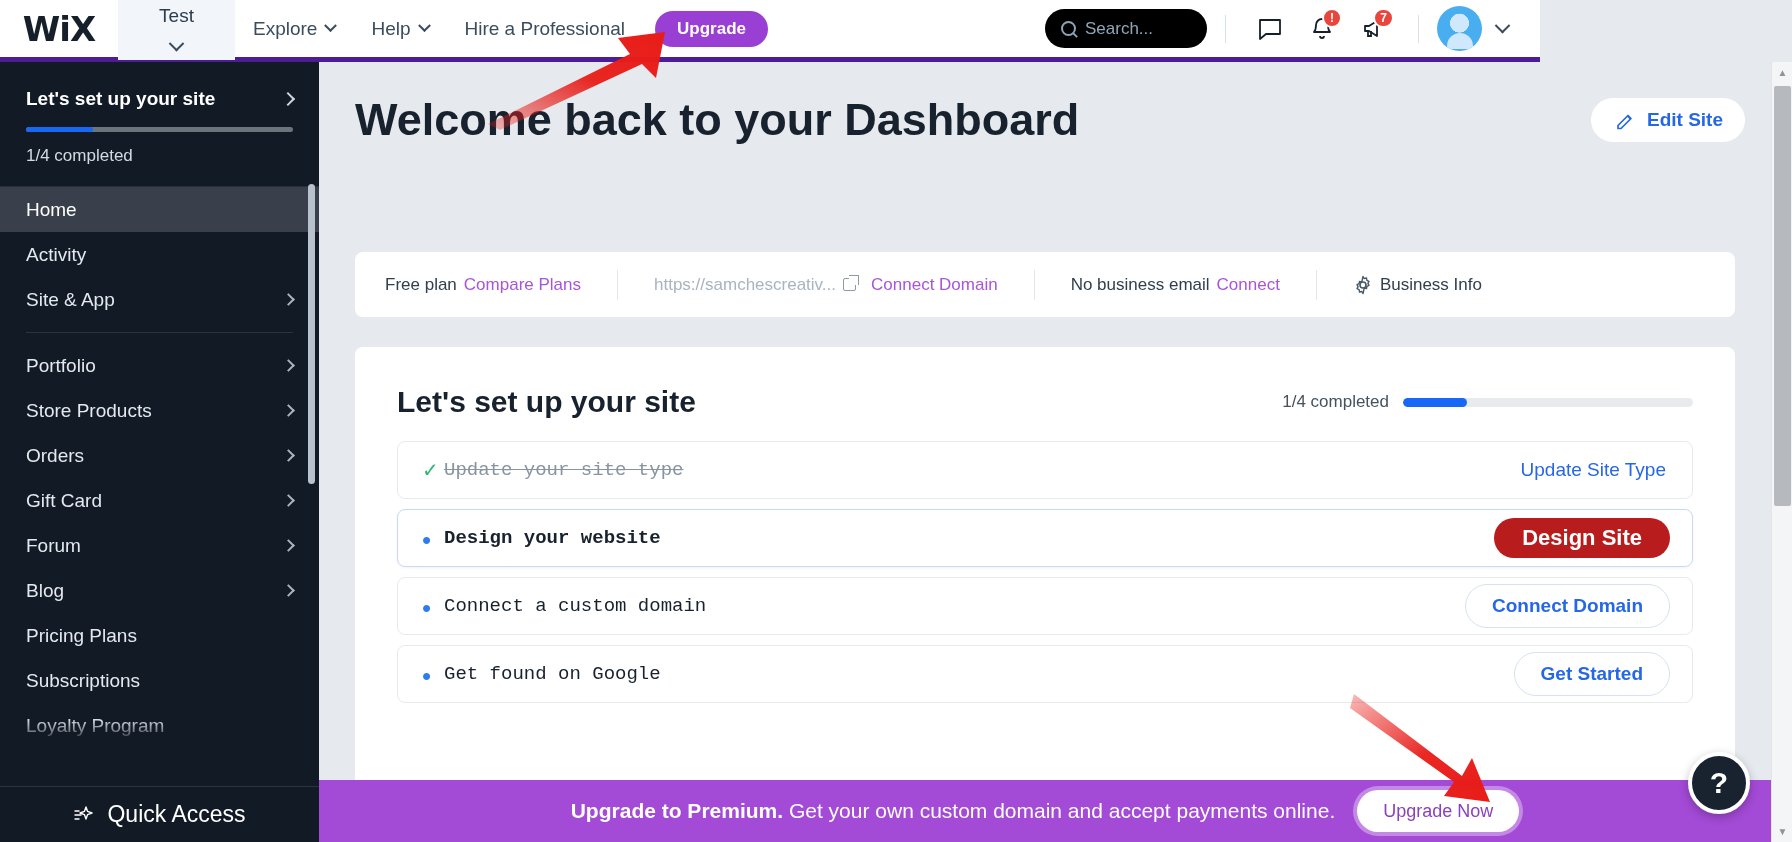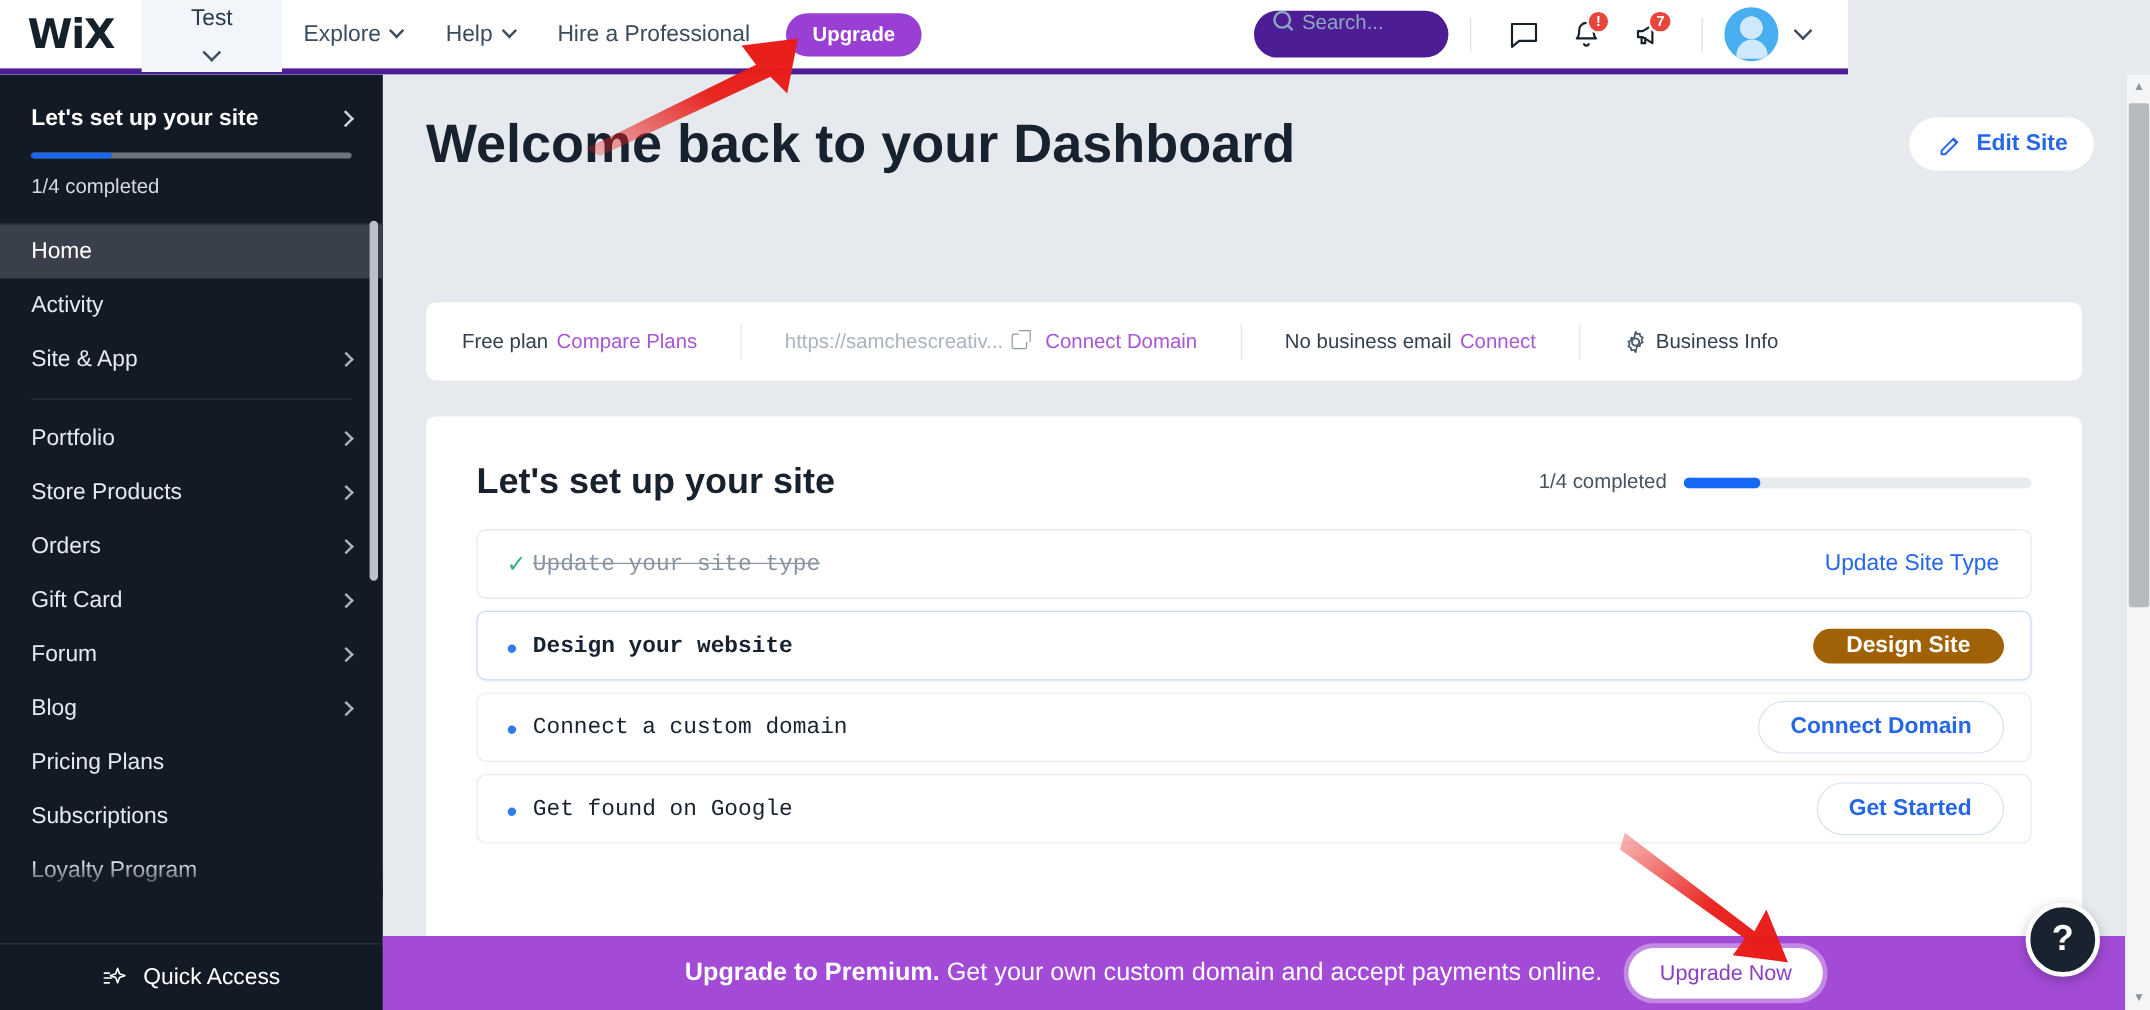--- a/index.html
+++ b/index.html
@@ -34,22 +34,22 @@
     border-right:2.2px solid #3b4c5e; border-bottom:2.2px solid #3b4c5e;
     transform:rotate(45deg) translate(-2px,-2px); }
   .chev.sm{ width:9px;height:9px;border-width:2px; }
   .upgrade-pill{
     margin-left:12px; height:36px; padding:0 22px; border-radius:18px;
     background:#9a3fd4; color:#fff; font-size:17px; font-weight:700;
     display:flex; align-items:center; cursor:pointer;
   }
   .top-right{ margin-left:auto; display:flex; align-items:center; gap:0; padding-right:18px; }
   .searchbox{
-    width:162px; height:39px; border-radius:20px; background:#4c1d95;
-    display:flex; gap:9px; padding:0 16px; cursor:text;
+    width:162px; height:39px; border-radius:20px; background:#000000;
+    display:flex; align-items:center; gap:9px; padding:0 16px; cursor:text;
   }
   .searchbox .mag{ width:15px;height:15px;border:2px solid #8aa6bd;border-radius:50%;position:relative;flex:none;}
   .searchbox .mag::after{content:"";position:absolute;width:2px;height:6px;background:#8aa6bd;right:-2px;bottom:-4px;transform:rotate(-45deg);}
   .searchbox span{ font-size:17px; color:#8fa7bb; }
   .vdiv{ width:1px; height:28px; background:#d8e0e8; margin:0 18px; }
   .icon-btn{ width:52px; height:62px; display:flex; align-items:center; justify-content:center;
     position:relative; cursor:pointer; }
   .badge{
     position:absolute; top:10px; right:6px; min-width:20px; height:20px; padding:0 5px;
     background:#e8453c; color:#fff; border-radius:10px; font-size:12px; font-weight:700;
@@ -89,21 +89,21 @@
     background:linear-gradient(to bottom, rgba(18,26,38,0), #121a26 85%);
     pointer-events:none;
   }
   .sb-scroll{
     position:absolute; right:4px; top:122px; width:7px; height:300px;
     background:#b9c2cc; border-radius:4px;
   }
   .quick{
     position:absolute; left:0; bottom:0; width:319px; height:56px;
     border-top:1px solid #2a333f; display:flex; align-items:center; justify-content:center;
-    gap:12px; font-size:19px; color:#fff; cursor:pointer; background:#121a26;
+    gap:12px; font-size:23px; color:#fff; cursor:pointer; background:#121a26;
   }
 
   
   .main{
     position:absolute; top:62px; left:319px; width:1452px; height:780px;
     background:#e6eaee; overflow:hidden;
   }
   .page-title{ position:absolute; left:36px; top:32px; font-size:45px; font-weight:700; color:#18222f; white-space:nowrap;}
   .more-btn{
     position:absolute; right:136px; top:36px; width:44px;height:44px;border-radius:50%;
@@ -147,22 +147,22 @@
   .task.focus{ border:1.5px solid #c6d9f5; box-shadow:0 1px 3px rgba(0,0,0,.05); }
   .t-mark{ width:22px; font-size:20px; flex:none; }
   .t-check{ color:#36b37e; font-size:20px; }
   .t-dot{ color:#2e7df0; font-size:26px; line-height:0; position:relative; top:2px; }
   .t-label{ font-size:19px; color:#18222f;font-family:Liberation Mono, monospace; }
   .t-label.done{ color:#8894a1; text-decoration:line-through; }
   .t-label.bold{ font-weight:700; }
   .t-act{ margin-left:auto; }
   .btn-link{ font-size:19px; color:#2667e8; cursor:pointer; padding-right:4px; }
   .btn-primary{
-    height:29px; padding:0 28px; border-radius:22px; background:#a16207; color:#fff;
-    font-size:19px; font-weight:700; display:flex; align-items:center; cursor:pointer;
+    height:40px; padding:0 28px; border-radius:22px; background:#b91c1c; color:#fff;
+    font-size:22px; font-weight:700; display:flex; align-items:center; cursor:pointer;
   }
   .btn-outline{
     height:44px; padding:0 26px; border-radius:22px; background:#fff; color:#2667e8;
     border:1.5px solid #d6e2f4; font-size:19px; font-weight:700;
     display:flex; align-items:center; cursor:pointer;
   }
 
   .peek-card{
     position:absolute; left:36px; top:752px; width:1380px; height:70px;
     background:#fff; border-radius:8px; display:flex; align-items:center; gap:12px;

